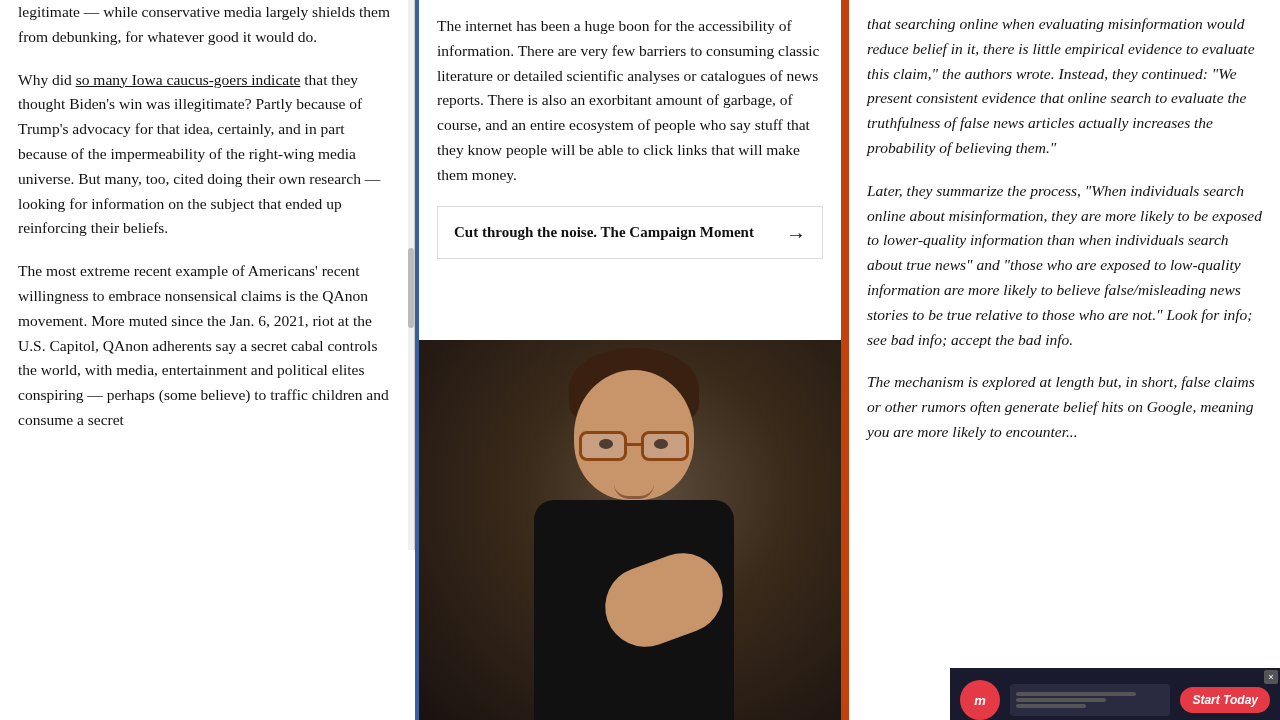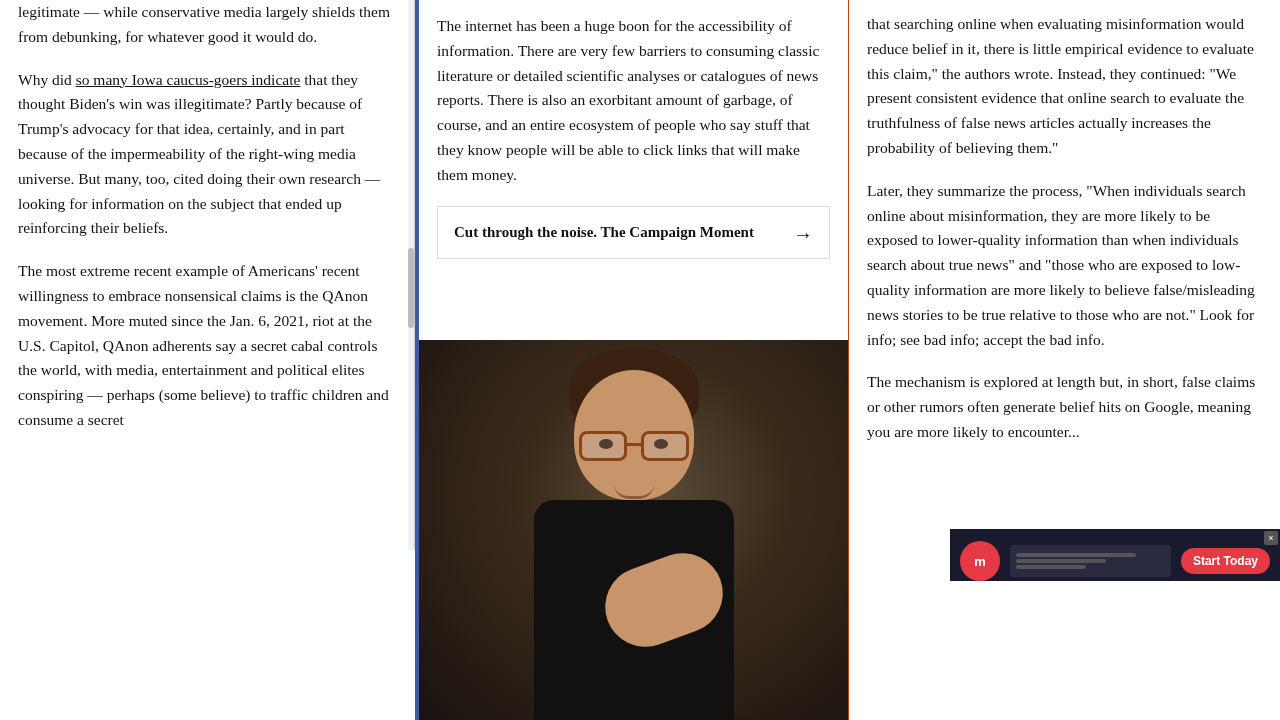--- a/index.html
+++ b/index.html
@@ -23,31 +23,32 @@
       border-right: 1px solid #ccc;
       position: relative;
     }
 
     
     .center-col {
       width: 430px;
       min-width: 430px;
       height: 720px;
       overflow: hidden;
-      border-right: 1px solid #c2410c;
+      border-right: 8px solid #c2410c;
       position: relative;
     }
 
     
     .right-col {
       flex: 1;
-      height: 581px;
+      height: 720px;
       overflow: hidden;
       padding: 0 18px;
       position: relative;
+      font-style: italic;
     }
 
     
     .left-col::after {
       content: '';
       position: absolute;
       right: 0;
       top: 0;
       width: 6px;
       height: 100%;

